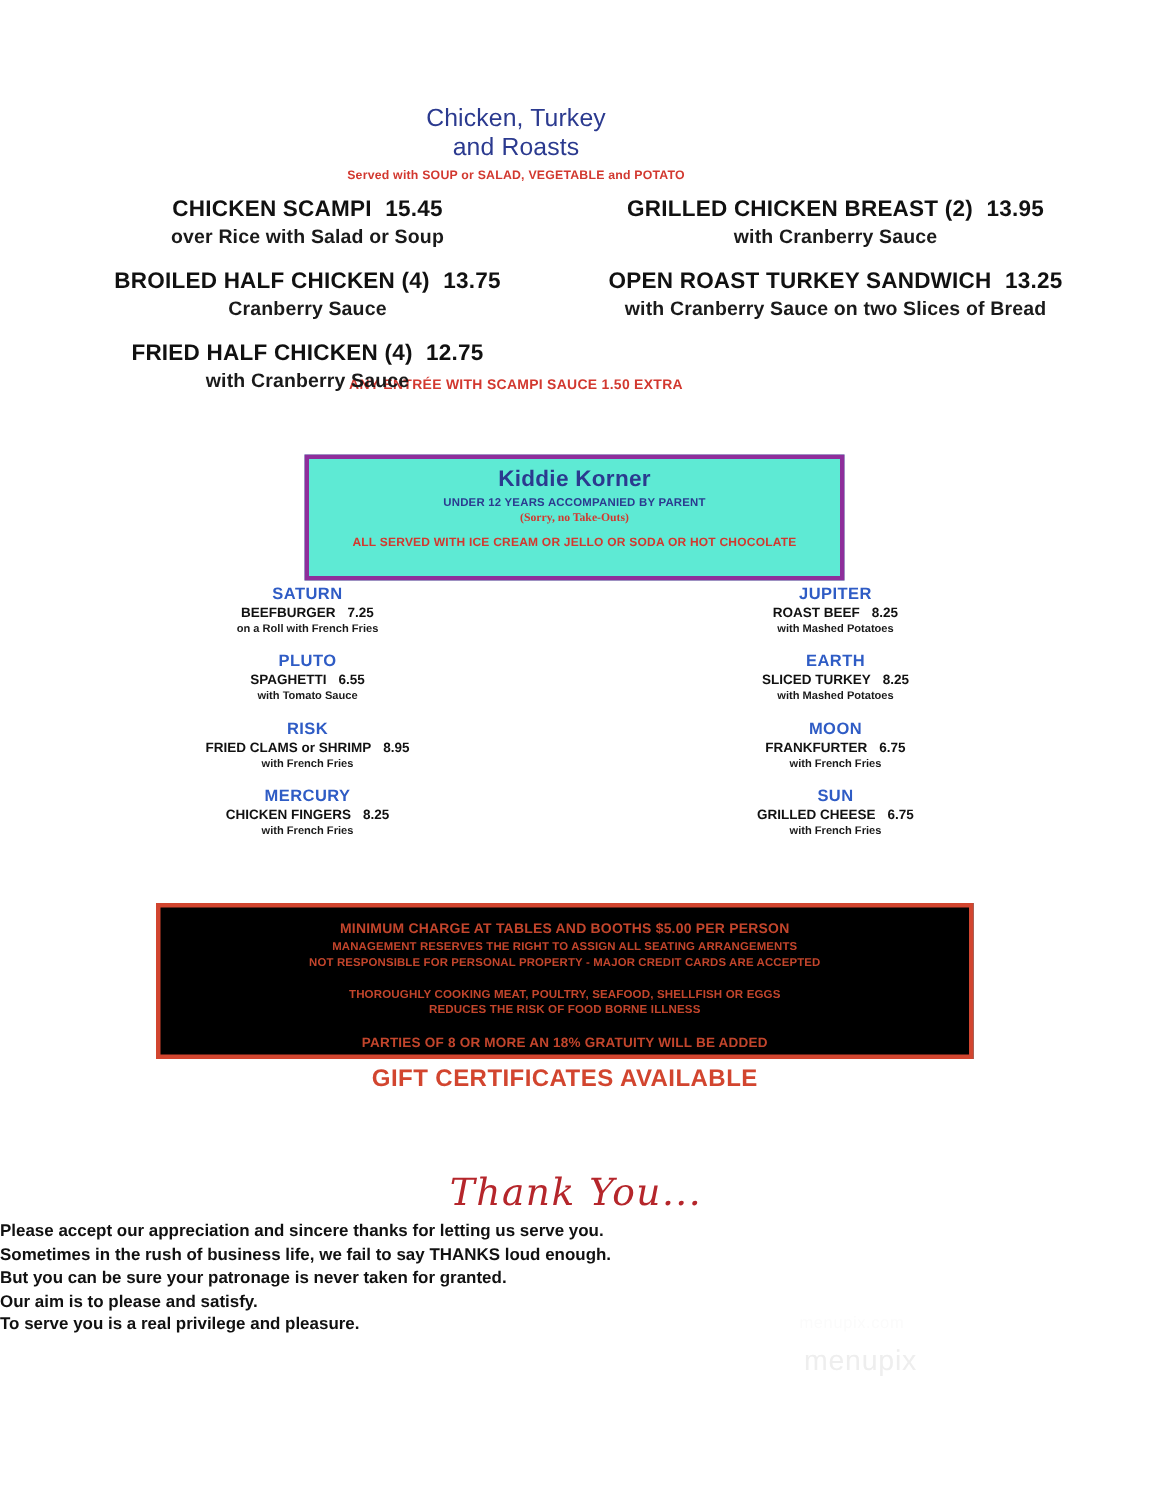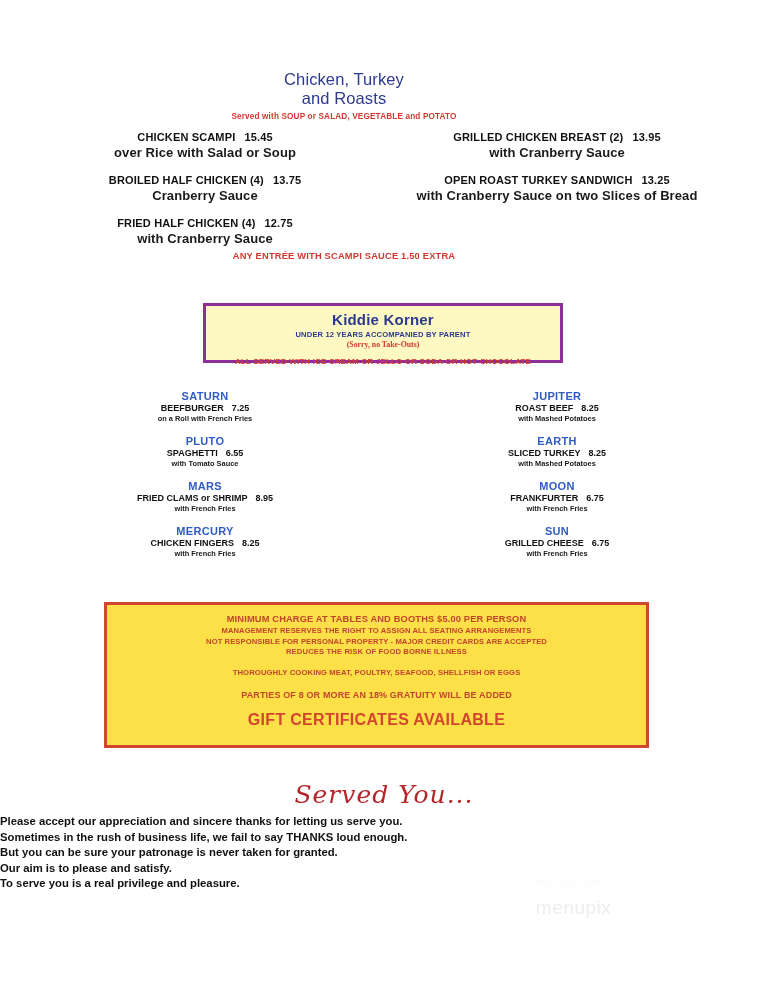--- a/index.html
+++ b/index.html
@@ -53,21 +53,21 @@
   .col {
     position: absolute;
     width: 330px;
     top: 0;
   }
   .col.left  { left: 40px;  }
   .col.right { left: 392px; }
 
   .item { text-align: center; margin-bottom: 14px; }
   .item-name {
-    font-size: 11px;
+    font-size: 15px;
     font-weight: 700;
     letter-spacing: 0.15px;
     color: #111;
     white-space: nowrap;
   }
   .item-name .price { margin-left: 9px; }
   .item-desc {
     font-size: 13px;
     font-weight: 700;
     color: #1a1a1a;
@@ -83,23 +83,23 @@
     font-weight: 700;
     letter-spacing: 0.2px;
   }
 
   
   .kiddie-box {
     position: absolute;
     left: 203px;
     top: 303px;
     width: 360px;
-    height: 60px;
+    height: 84px;
     border: 3px solid #8e2e9b;
-    background: #fef9c3;
+    background: #5eead4;
     box-sizing: border-box;
   }
   .kiddie-title {
     text-align: center;
     color: #2b3a8f;
     font-size: 15px;
     font-weight: 700;
     margin-top: 5px;
     letter-spacing: 0.2px;
   }
@@ -160,23 +160,23 @@
     margin-top: 1px;
     white-space: nowrap;
   }
 
   
   .notice-box {
     position: absolute;
     left: 104px;
     top: 602px;
     width: 545px;
-    height: 146px;
+    height: 104px;
     border: 3px solid #d2452f;
-    background: #fde047;
+    background: #000000;
     box-sizing: border-box;
   }
   .nl {
     text-align: center;
     color: #c3452c;
     font-weight: 700;
   }
   .nl-main   { font-size: 9.3px; margin-top: 9px; letter-spacing: 0.15px; }
   .nl-sub    { font-size: 7.6px; margin-top: 2px; letter-spacing: 0.1px; }
   .nl-block2 { font-size: 7.7px; margin-top: 12px; letter-spacing: 0.1px; }
@@ -315,21 +315,21 @@
 
       <div class="kid-item">
         <div class="kid-planet">PLUTO</div>
         <div class="kid-name">
           <span>SPAGHETTI</span><span class="price">6.55</span>
         </div>
         <div class="kid-desc">with Tomato Sauce</div>
       </div>
 
       <div class="kid-item">
-        <div class="kid-planet">MARS</div>
+        <div class="kid-planet">RISK</div>
         <div class="kid-name">
           <span>FRIED CLAMS or SHRIMP</span><span class="price">8.95</span>
         </div>
         <div class="kid-desc">with French Fries</div>
       </div>
 
       <div class="kid-item">
         <div class="kid-planet">MERCURY</div>
         <div class="kid-name">
           <span>CHICKEN FINGERS</span><span class="price">8.25</span>
@@ -373,28 +373,28 @@
         <div class="kid-desc">with French Fries</div>
       </div>
 
     </div>
   </div>
 
   <div class="notice-box">
     <div class="nl nl-main">MINIMUM CHARGE AT TABLES AND BOOTHS $5.00 PER PERSON</div>
     <div class="nl nl-sub">MANAGEMENT RESERVES THE RIGHT TO ASSIGN ALL SEATING ARRANGEMENTS</div>
     <div class="nl nl-sub">NOT RESPONSIBLE FOR PERSONAL PROPERTY  -  MAJOR CREDIT CARDS ARE ACCEPTED</div>
+    <div class="nl nl-block2">THOROUGHLY COOKING MEAT, POULTRY, SEAFOOD, SHELLFISH OR EGGS</div>
     <div class="nl nl-block2b">REDUCES THE RISK OF FOOD BORNE ILLNESS</div>
-    <div class="nl nl-block2">THOROUGHLY COOKING MEAT, POULTRY, SEAFOOD, SHELLFISH OR EGGS</div>
     <div class="nl nl-gratuity">PARTIES OF 8 OR MORE AN 18% GRATUITY WILL BE ADDED</div>
     <div class="nl nl-gift">GIFT CERTIFICATES AVAILABLE</div>
   </div>
 
   <div class="thanks">
-    <div class="thanks-script">Served You...</div>
+    <div class="thanks-script">Thank You...</div>
     <div class="thanks-body">
       <div>Please accept our appreciation and sincere thanks for letting us serve you.</div>
       <div>Sometimes in the rush of business life, we fail to say THANKS loud enough.</div>
       <div>But you can be sure your patronage is never taken for granted.</div>
       <div>Our aim is to please and satisfy.</div>
       <div>To serve you is a real privilege and pleasure.</div>
     </div>
   </div>
 
   <div class="watermark-faint">menupix.com</div>

